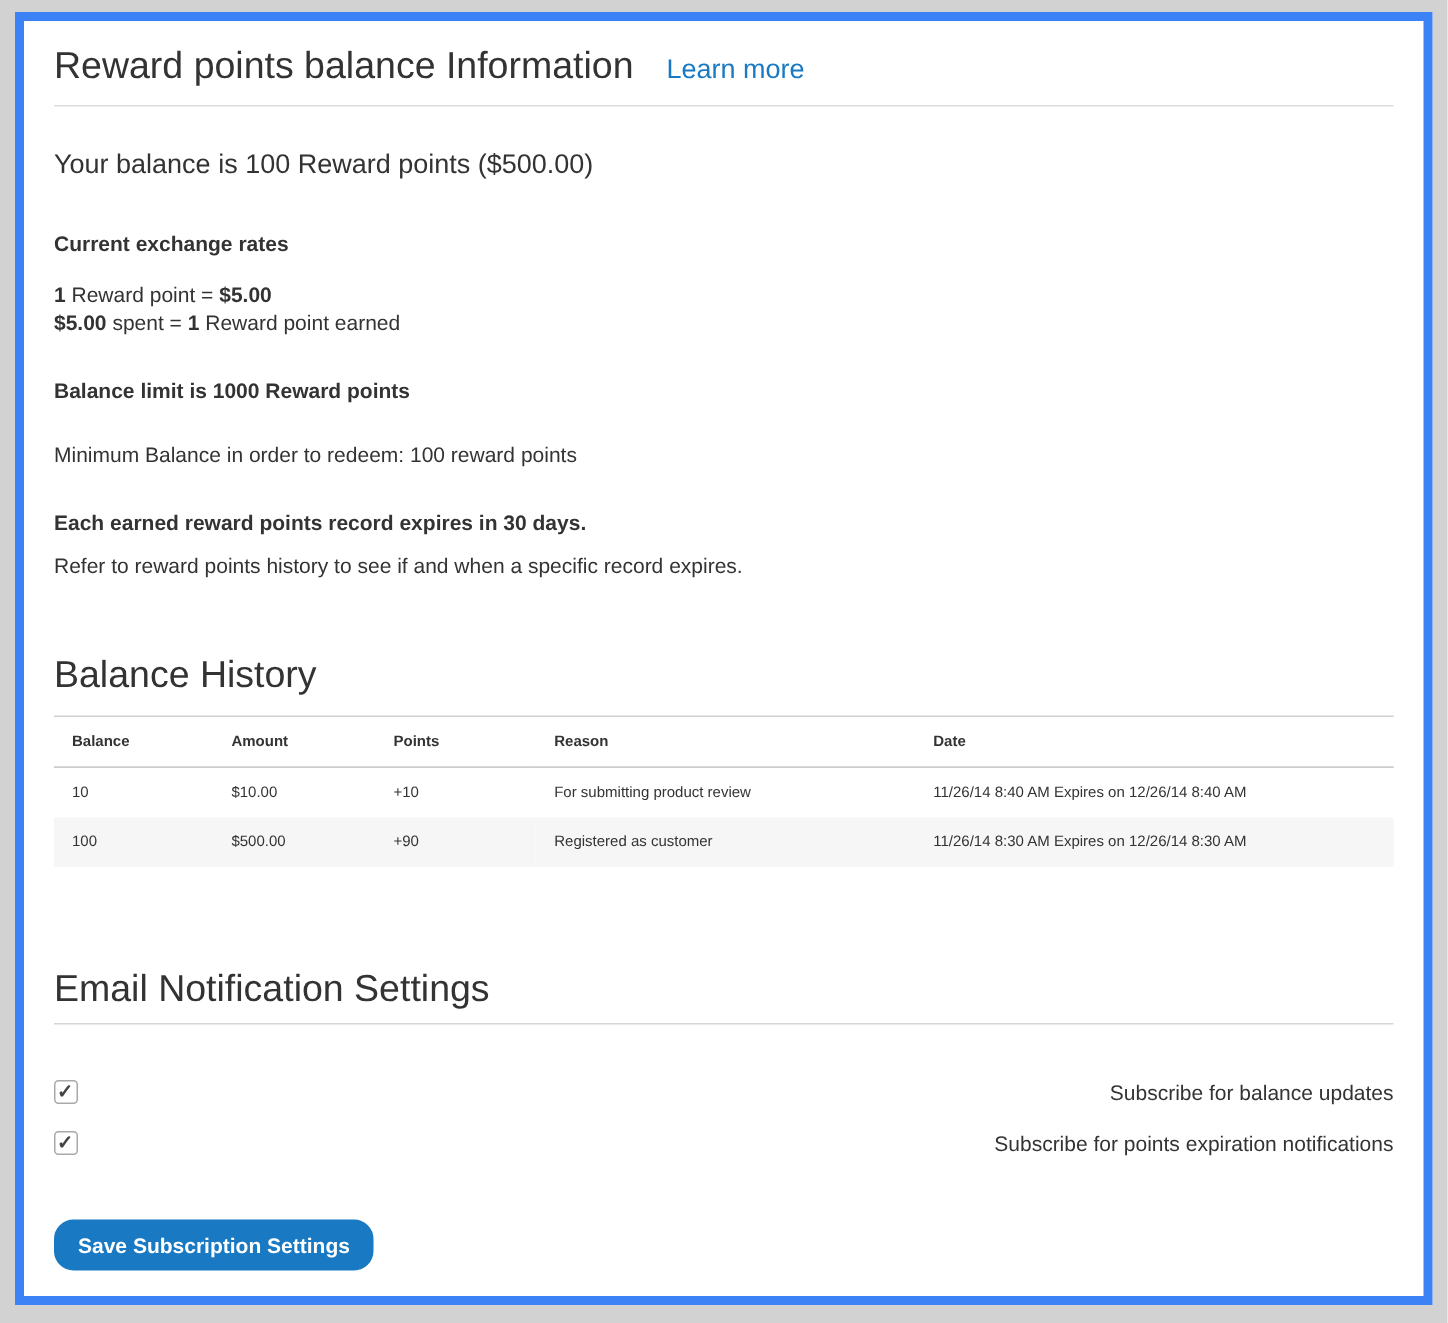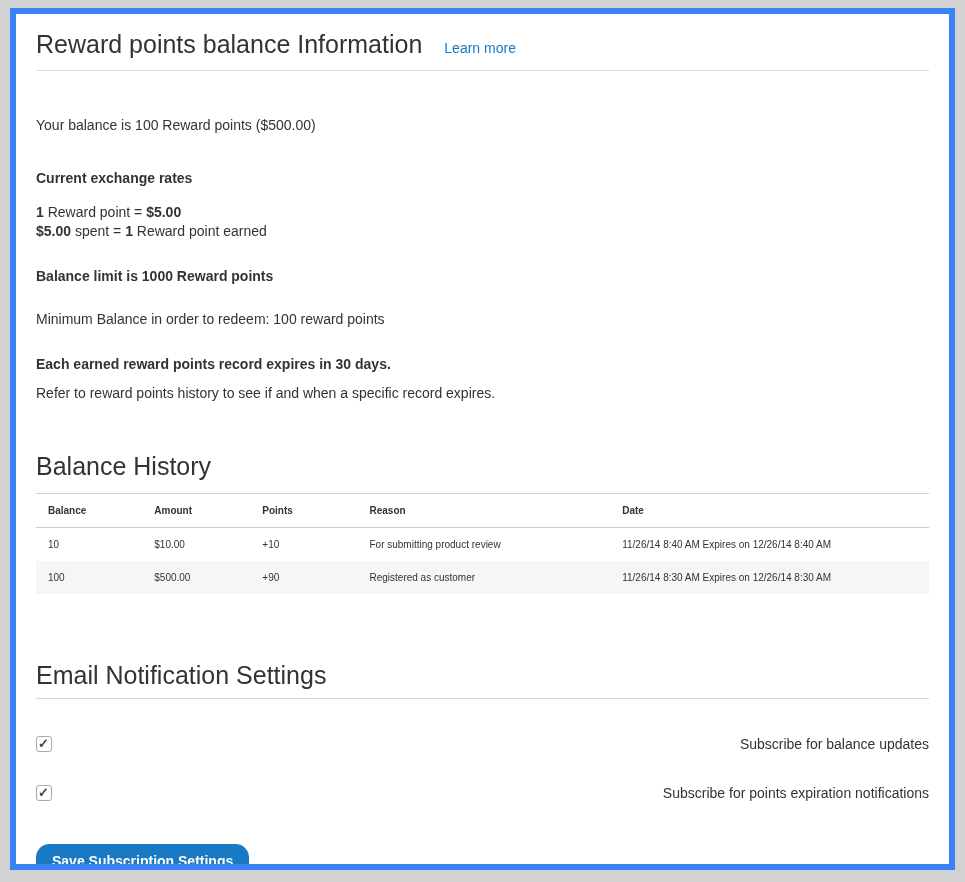--- a/index.html
+++ b/index.html
@@ -34,33 +34,33 @@
   }
   h1{
     margin:0;
     font-size:25px;
     font-weight:300;
     line-height:26px;
     color:var(--text);
   }
   .learn-more{
     margin-left:22px;
-    font-size:14px;
+    font-size:18px;
     color:var(--link);
     text-decoration:none;
     cursor:pointer;
   }
   .divider{
     border-bottom:1px solid #dddddd;
     margin-top:13px;
   }
   
   .balance-summary{
-    margin-top:44px;
-    font-size:14px;
+    margin-top:28px;
+    font-size:18px;
     line-height:21px;
   }
   .sub-heading{
     margin-top:34px;
     font-size:14px;
     font-weight:bold;
     line-height:17px;
   }
   .rates{
     margin-top:16px;
@@ -117,21 +117,21 @@
     margin-top:9px;
   }
   .checkbox-row{
     margin-top:36px;
     display:flex;
     align-items:center;
     font-size:14px;
     line-height:18px;
     justify-content:space-between;
   }
-  .checkbox-row + .checkbox-row{margin-top:31px;}
+  .checkbox-row + .checkbox-row{margin-top:16px;}
   input[type=checkbox]{
     appearance:none;
     -webkit-appearance:none;
     width:16px;height:16px;
     border:1px solid #a9a9a9;
     border-radius:3px;
     background:#ffffff;
     margin:0 13px 0 0;
     position:relative;
     cursor:pointer;

